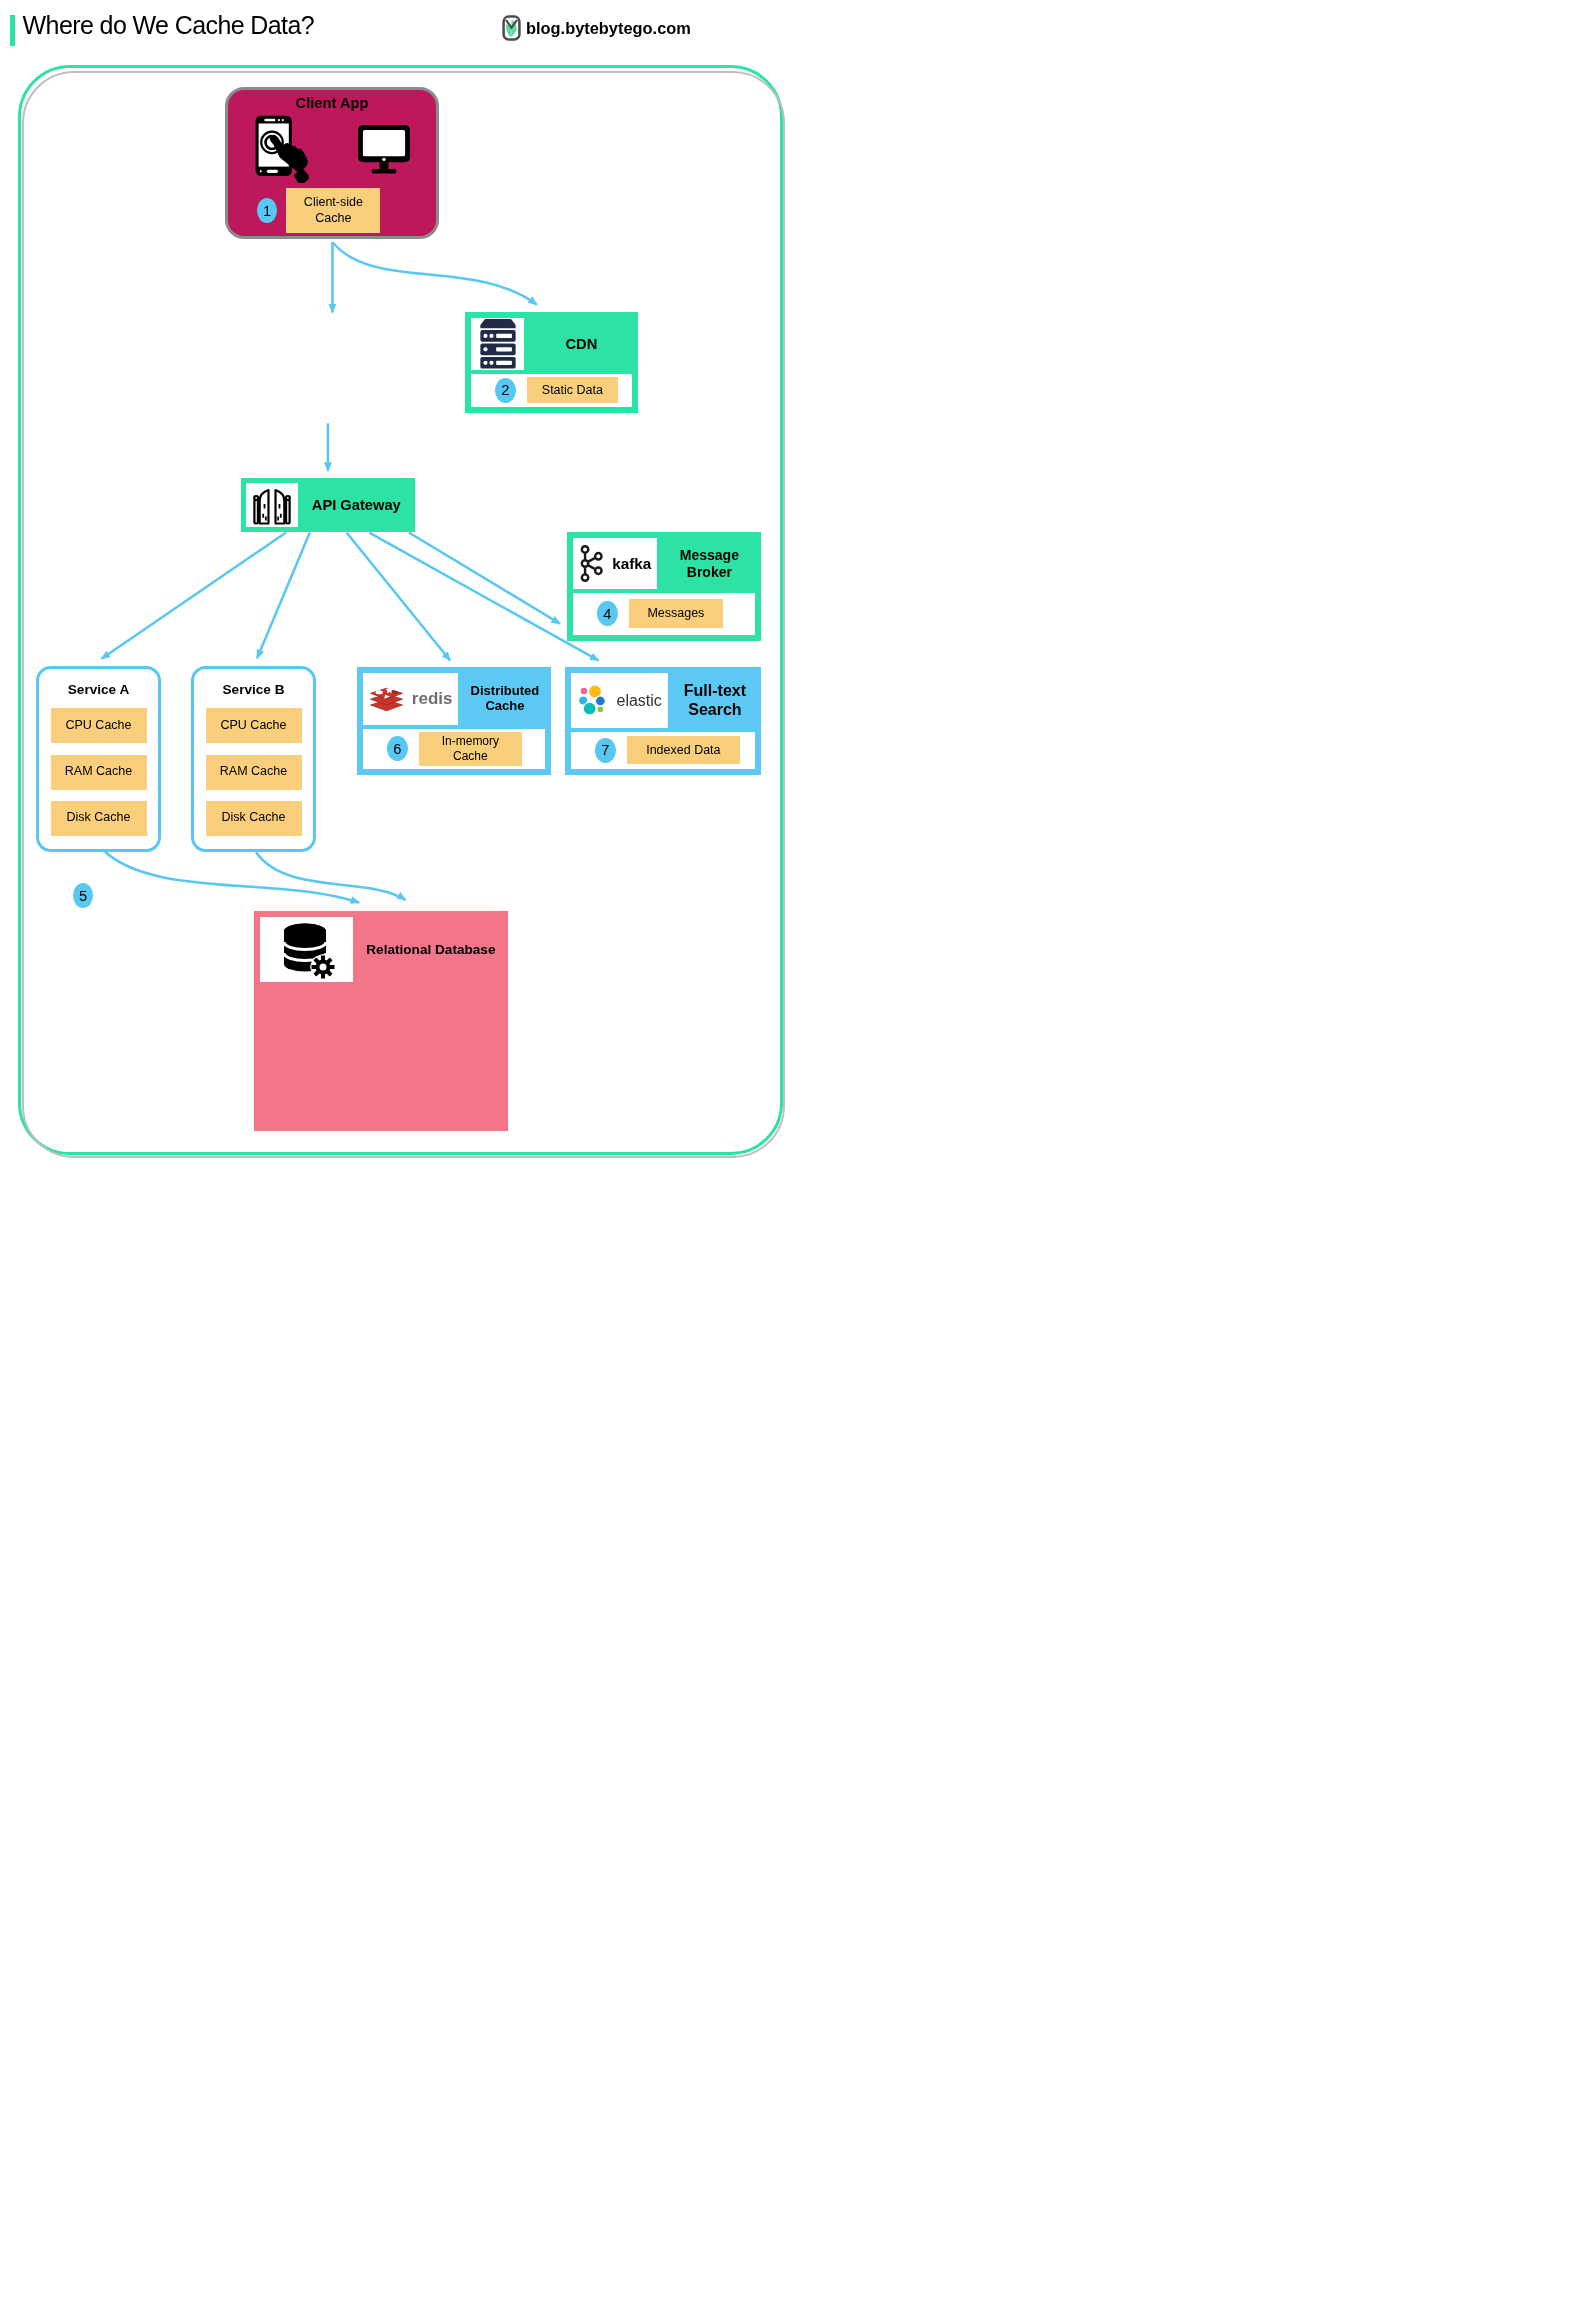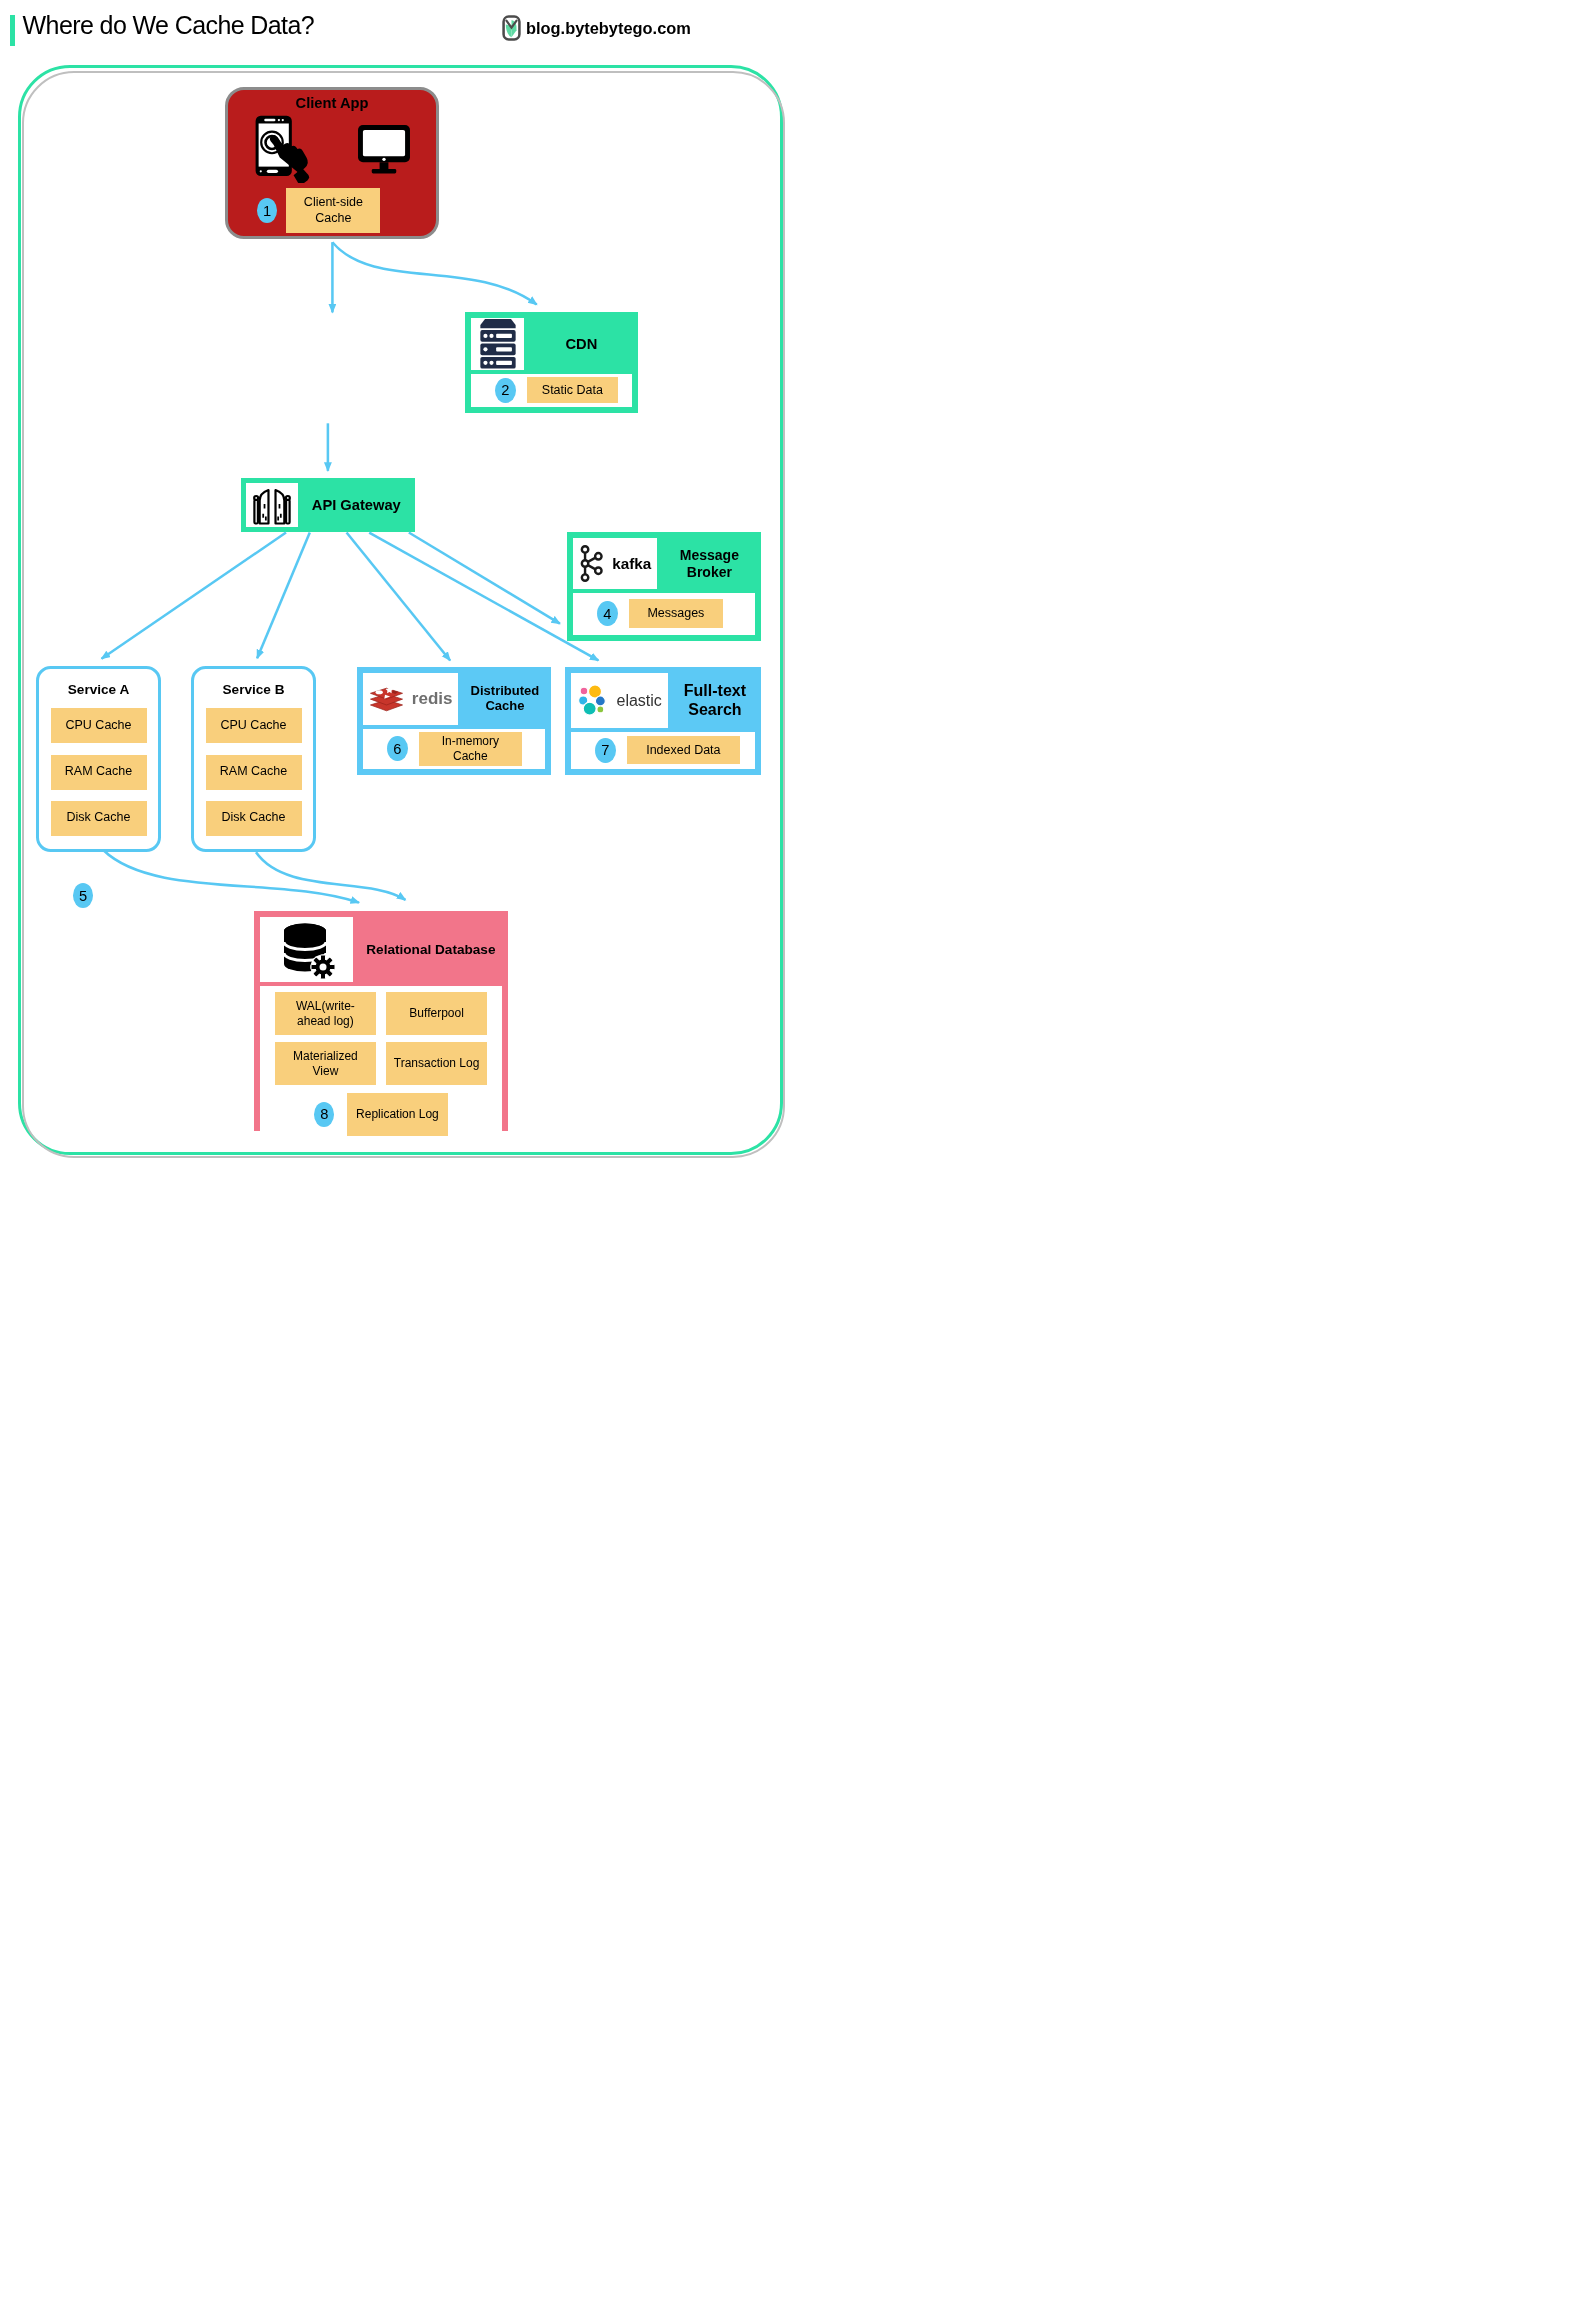--- a/index.html
+++ b/index.html
@@ -34,21 +34,21 @@
   .node.pink{background:var(--pink);}
   .node-head{flex:1;display:flex;align-items:stretch;min-height:0;}
   .icon-box{background:#fff;margin:3.4px;display:flex;align-items:center;justify-content:center;gap:8px;flex:0 0 auto;}
   .node-title{flex:1;display:flex;align-items:center;justify-content:center;text-align:center;font-weight:700;font-size:14.7px;line-height:1.15;padding:0 2.3px;}
   .node-body{background:#fff;margin:0.6px 3.4px 3.4px;display:flex;align-items:center;gap:11.3px;padding-left:24px;box-sizing:border-box;}
 
   .pill{background:var(--orange);display:flex;align-items:center;justify-content:center;text-align:center;font-size:12.5px;line-height:1.25;box-sizing:border-box;padding:2.3px 4.5px;}
   .badge{width:20.4px;height:25px;border-radius:50%;background:var(--blue);display:flex;align-items:center;justify-content:center;font-size:14.7px;flex:0 0 auto;}
 
   
-  .client{left:225px;top:87px;width:214px;height:152px;border:3.4px solid var(--graybr);border-radius:19px;background:#b91c1c;box-sizing:border-box;display:flex;flex-direction:column;}
+  .client{left:225px;top:87px;width:214px;height:152px;border:3.4px solid var(--graybr);border-radius:19px;background:#be185d;box-sizing:border-box;display:flex;flex-direction:column;}
   .client-title{text-align:center;font-weight:700;font-size:14.7px;margin-top:4.5px;}
   .client-icons{display:flex;align-items:center;justify-content:space-between;padding:3.4px 25px 0 19px;height:70px;}
   .client-bottom{display:flex;align-items:center;gap:9px;margin:4.5px 0 0 29px;}
 
   
   .service{width:125px;height:186px;border:3.4px solid var(--blue);border-radius:14.7px;background:#fff;box-sizing:border-box;display:flex;flex-direction:column;align-items:center;justify-content:space-evenly;padding:2.3px 0;}
   .service-title{font-weight:700;font-size:13.6px;}
   .service .pill{width:96px;height:35px;}
 
   
@@ -284,34 +284,20 @@
                 </g>
                 <circle r="15" stroke="none"></circle>
               </g>
               <circle r="7" fill="#fff"></circle>
             </g>
           </svg>
         </span>
       </div>
       <div class="node-title" style="font-size:13.6px;">Relational Database</div>
     </div>
-    <div class="node-body rdb-body" style="flex:1;">
-      <div class="rdb-row">
-        <div class="pill">WAL(write-ahead log)</div>
-        <div class="pill">Bufferpool</div>
-      </div>
-      <div class="rdb-row">
-        <div class="pill">Materialized View</div>
-        <div class="pill">Transaction Log</div>
-      </div>
-      <div class="rdb-last">
-        <div class="badge">8</div>
-        <div class="pill">Replication Log</div>
-      </div>
-    </div>
   </div>
 
   <svg class="abs overlay" viewBox="0 0 1404 2048">
     <defs>
       <marker id="ah" markerUnits="userSpaceOnUse" markerWidth="20" markerHeight="16" refX="15" refY="7" orient="auto">
         <path d="M0 0 L17 7 L0 14 Z" fill="#58c8f3"></path>
       </marker>
     </defs>
     <g fill="none" stroke="#58c8f3" stroke-width="4.5">
       <path d="M587 428 L587 552" marker-end="url(#ah)"></path>

